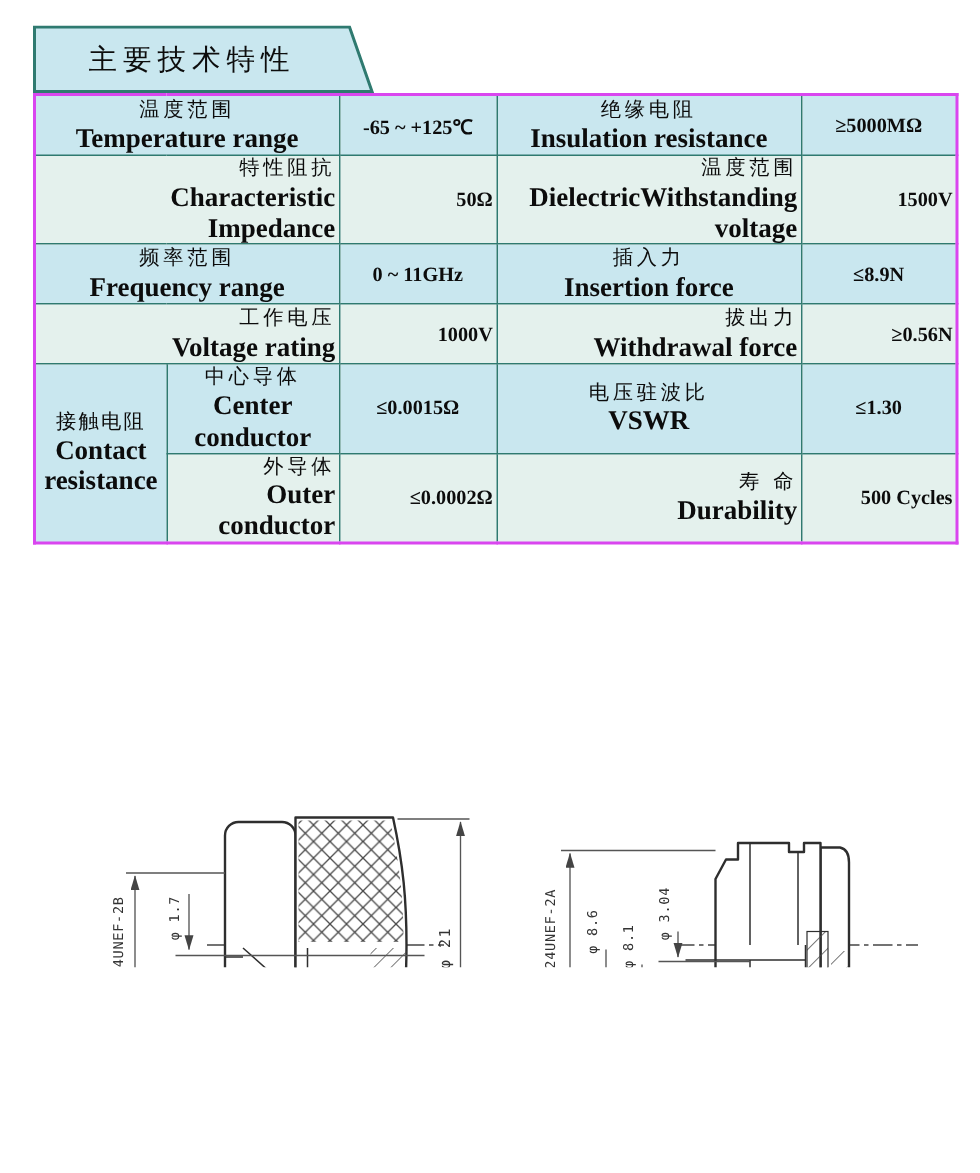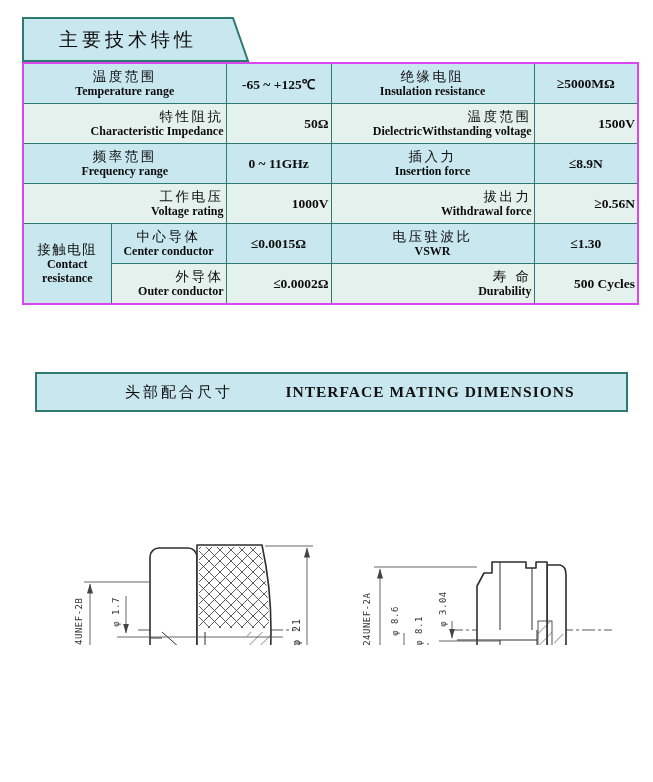--- a/index.html
+++ b/index.html
@@ -19,21 +19,21 @@
   
   table.spec{position:absolute;left:22px;top:62px;width:615px;border-collapse:collapse;
              table-layout:fixed;border:2px solid #d946ef;}
   table.spec td{border:1.6px solid #2f7a70;height:39px;text-align:center;vertical-align:middle;
                 padding:0 2px;overflow:hidden;}
   tr.odd  td{background:#c9e7ef;}
   tr.even td{background:#e4f1ed;text-align:right;}
   td.group{background:#c9e7ef !important;}
   .cn{font-size:13.5px;letter-spacing:2.5px;color:#0c0c0c;line-height:1.25;
       font-family:"DejaVu Sans",sans-serif;white-space:nowrap;}
-  .en{font-family:"Liberation Serif",serif;font-weight:bold;font-size:12px;color:#0c0c0c;
+  .en{font-family:"Liberation Serif",serif;font-weight:bold;font-size:18px;color:#0c0c0c;
       line-height:1.15;}
   td.val{font-family:"Liberation Serif",serif;font-weight:bold;font-size:13.5px;color:#0c0c0c;}
 
   
   .bar2{position:absolute;left:35px;top:372px;width:589px;height:36px;background:#c9e7ef;
         border:2px solid #2f7a70;}
   .bar2 .cn2{position:absolute;left:62px;top:0;width:160px;height:36px;display:flex;align-items:center;
         justify-content:center;font-size:15px;letter-spacing:3px;color:#0d0d0d;
         font-family:"DejaVu Sans",sans-serif;}
   .bar2 .en2{position:absolute;left:228px;top:0;width:330px;height:36px;display:flex;align-items:center;
@@ -143,24 +143,20 @@
         <td class="val">≤0.0002Ω</td>
         <td>
           <div class="cn">寿  命</div>
           <div class="en">Durability</div>
         </td>
         <td class="val">500 Cycles</td>
       </tr>
     </tbody>
   </table>
 
-  <div class="bar2">
-    <div class="cn2">头部配合尺寸</div>
-    <div class="en2">INTERFACE MATING DIMENSIONS</div>
-  </div>
 
   <svg class="dwg" style="left:60px;top:515px;" width="280" height="267" viewBox="60 515 280 267">
     <defs>
       <pattern id="xh1" width="11" height="11" patternUnits="userSpaceOnUse">
         <path d="M0,11 L11,0 M0,0 L11,11" stroke="#4a4a4a" stroke-width="0.9" fill="none"></path>
       </pattern>
       <pattern id="dh1" width="8" height="8" patternUnits="userSpaceOnUse" patternTransform="rotate(45)">
         <line x1="0" y1="0" x2="0" y2="8" stroke="#4a4a4a" stroke-width="1"></line>
       </pattern>
       <marker id="ar1" markerWidth="11" markerHeight="8" refX="9.5" refY="3" orient="auto-start-reverse" markerUnits="userSpaceOnUse">

